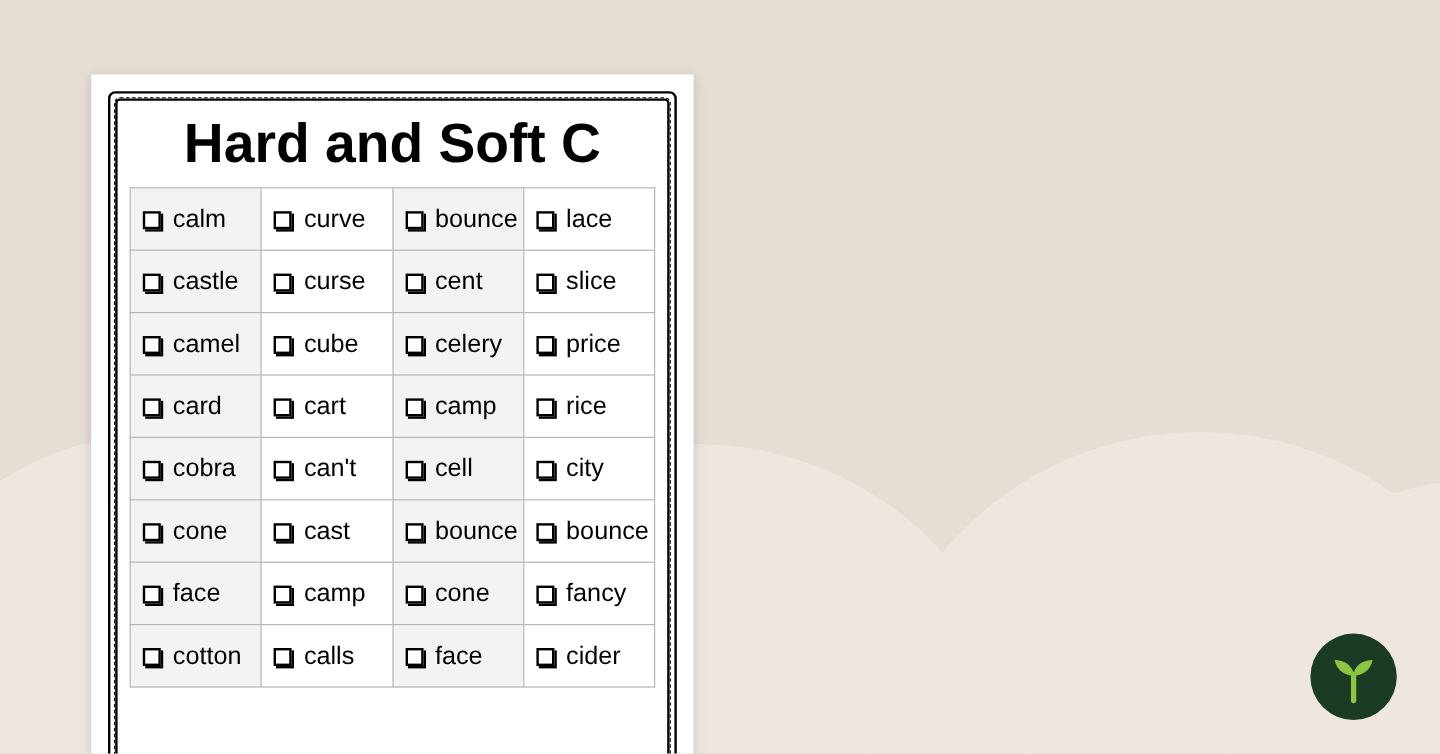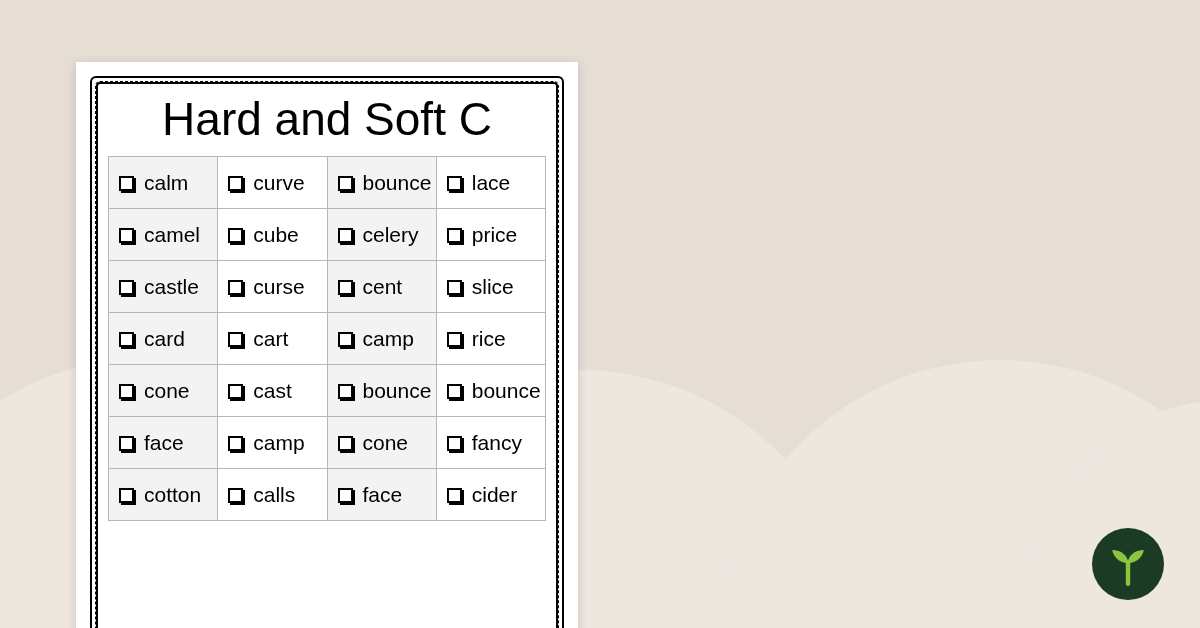--- a/index.html
+++ b/index.html
@@ -49,21 +49,21 @@
   .frame-outer::before {
     content:"";
     position:absolute;
     inset:3px;
     border:1px dashed #000;
     border-radius:5px;
     pointer-events:none;
   }
   .title {
     font-size: 46px;
-    font-weight: 400;
+    font-weight: 700;
     letter-spacing: 0px;
     text-align: center;
     margin: 2px 0 10px 0;
     white-space: nowrap;
     font-family: Arial, Helvetica, sans-serif;
   }
   table.words {
     width: 100%;
     border-collapse: collapse;
     table-layout: fixed;
@@ -146,20 +146,46 @@
                 <div class="cell">
                   <span class="chk"></span>
                   <span>lace</span>
                 </div>
               </td>
             </tr>
             <tr>
               <td>
                 <div class="cell">
                   <span class="chk"></span>
+                  <span>castle</span>
+                </div>
+              </td>
+              <td>
+                <div class="cell">
+                  <span class="chk"></span>
+                  <span>curse</span>
+                </div>
+              </td>
+              <td>
+                <div class="cell">
+                  <span class="chk"></span>
+                  <span>cent</span>
+                </div>
+              </td>
+              <td>
+                <div class="cell">
+                  <span class="chk"></span>
+                  <span>slice</span>
+                </div>
+              </td>
+            </tr>
+            <tr>
+              <td>
+                <div class="cell">
+                  <span class="chk"></span>
                   <span>camel</span>
                 </div>
               </td>
               <td>
                 <div class="cell">
                   <span class="chk"></span>
                   <span>cube</span>
                 </div>
               </td>
               <td>
@@ -172,65 +198,65 @@
                 <div class="cell">
                   <span class="chk"></span>
                   <span>price</span>
                 </div>
               </td>
             </tr>
             <tr>
               <td>
                 <div class="cell">
                   <span class="chk"></span>
-                  <span>castle</span>
-                </div>
-              </td>
-              <td>
-                <div class="cell">
-                  <span class="chk"></span>
-                  <span>curse</span>
-                </div>
-              </td>
-              <td>
-                <div class="cell">
-                  <span class="chk"></span>
-                  <span>cent</span>
-                </div>
-              </td>
-              <td>
-                <div class="cell">
-                  <span class="chk"></span>
-                  <span>slice</span>
-                </div>
-              </td>
-            </tr>
-            <tr>
-              <td>
-                <div class="cell">
-                  <span class="chk"></span>
                   <span>card</span>
                 </div>
               </td>
               <td>
                 <div class="cell">
                   <span class="chk"></span>
                   <span>cart</span>
                 </div>
               </td>
               <td>
                 <div class="cell">
                   <span class="chk"></span>
                   <span>camp</span>
                 </div>
               </td>
               <td>
                 <div class="cell">
                   <span class="chk"></span>
                   <span>rice</span>
+                </div>
+              </td>
+            </tr>
+            <tr>
+              <td>
+                <div class="cell">
+                  <span class="chk"></span>
+                  <span>cobra</span>
+                </div>
+              </td>
+              <td>
+                <div class="cell">
+                  <span class="chk"></span>
+                  <span>can't</span>
+                </div>
+              </td>
+              <td>
+                <div class="cell">
+                  <span class="chk"></span>
+                  <span>cell</span>
+                </div>
+              </td>
+              <td>
+                <div class="cell">
+                  <span class="chk"></span>
+                  <span>city</span>
                 </div>
               </td>
             </tr>
             <tr>
               <td>
                 <div class="cell">
                   <span class="chk"></span>
                   <span>cone</span>
                 </div>
               </td>

